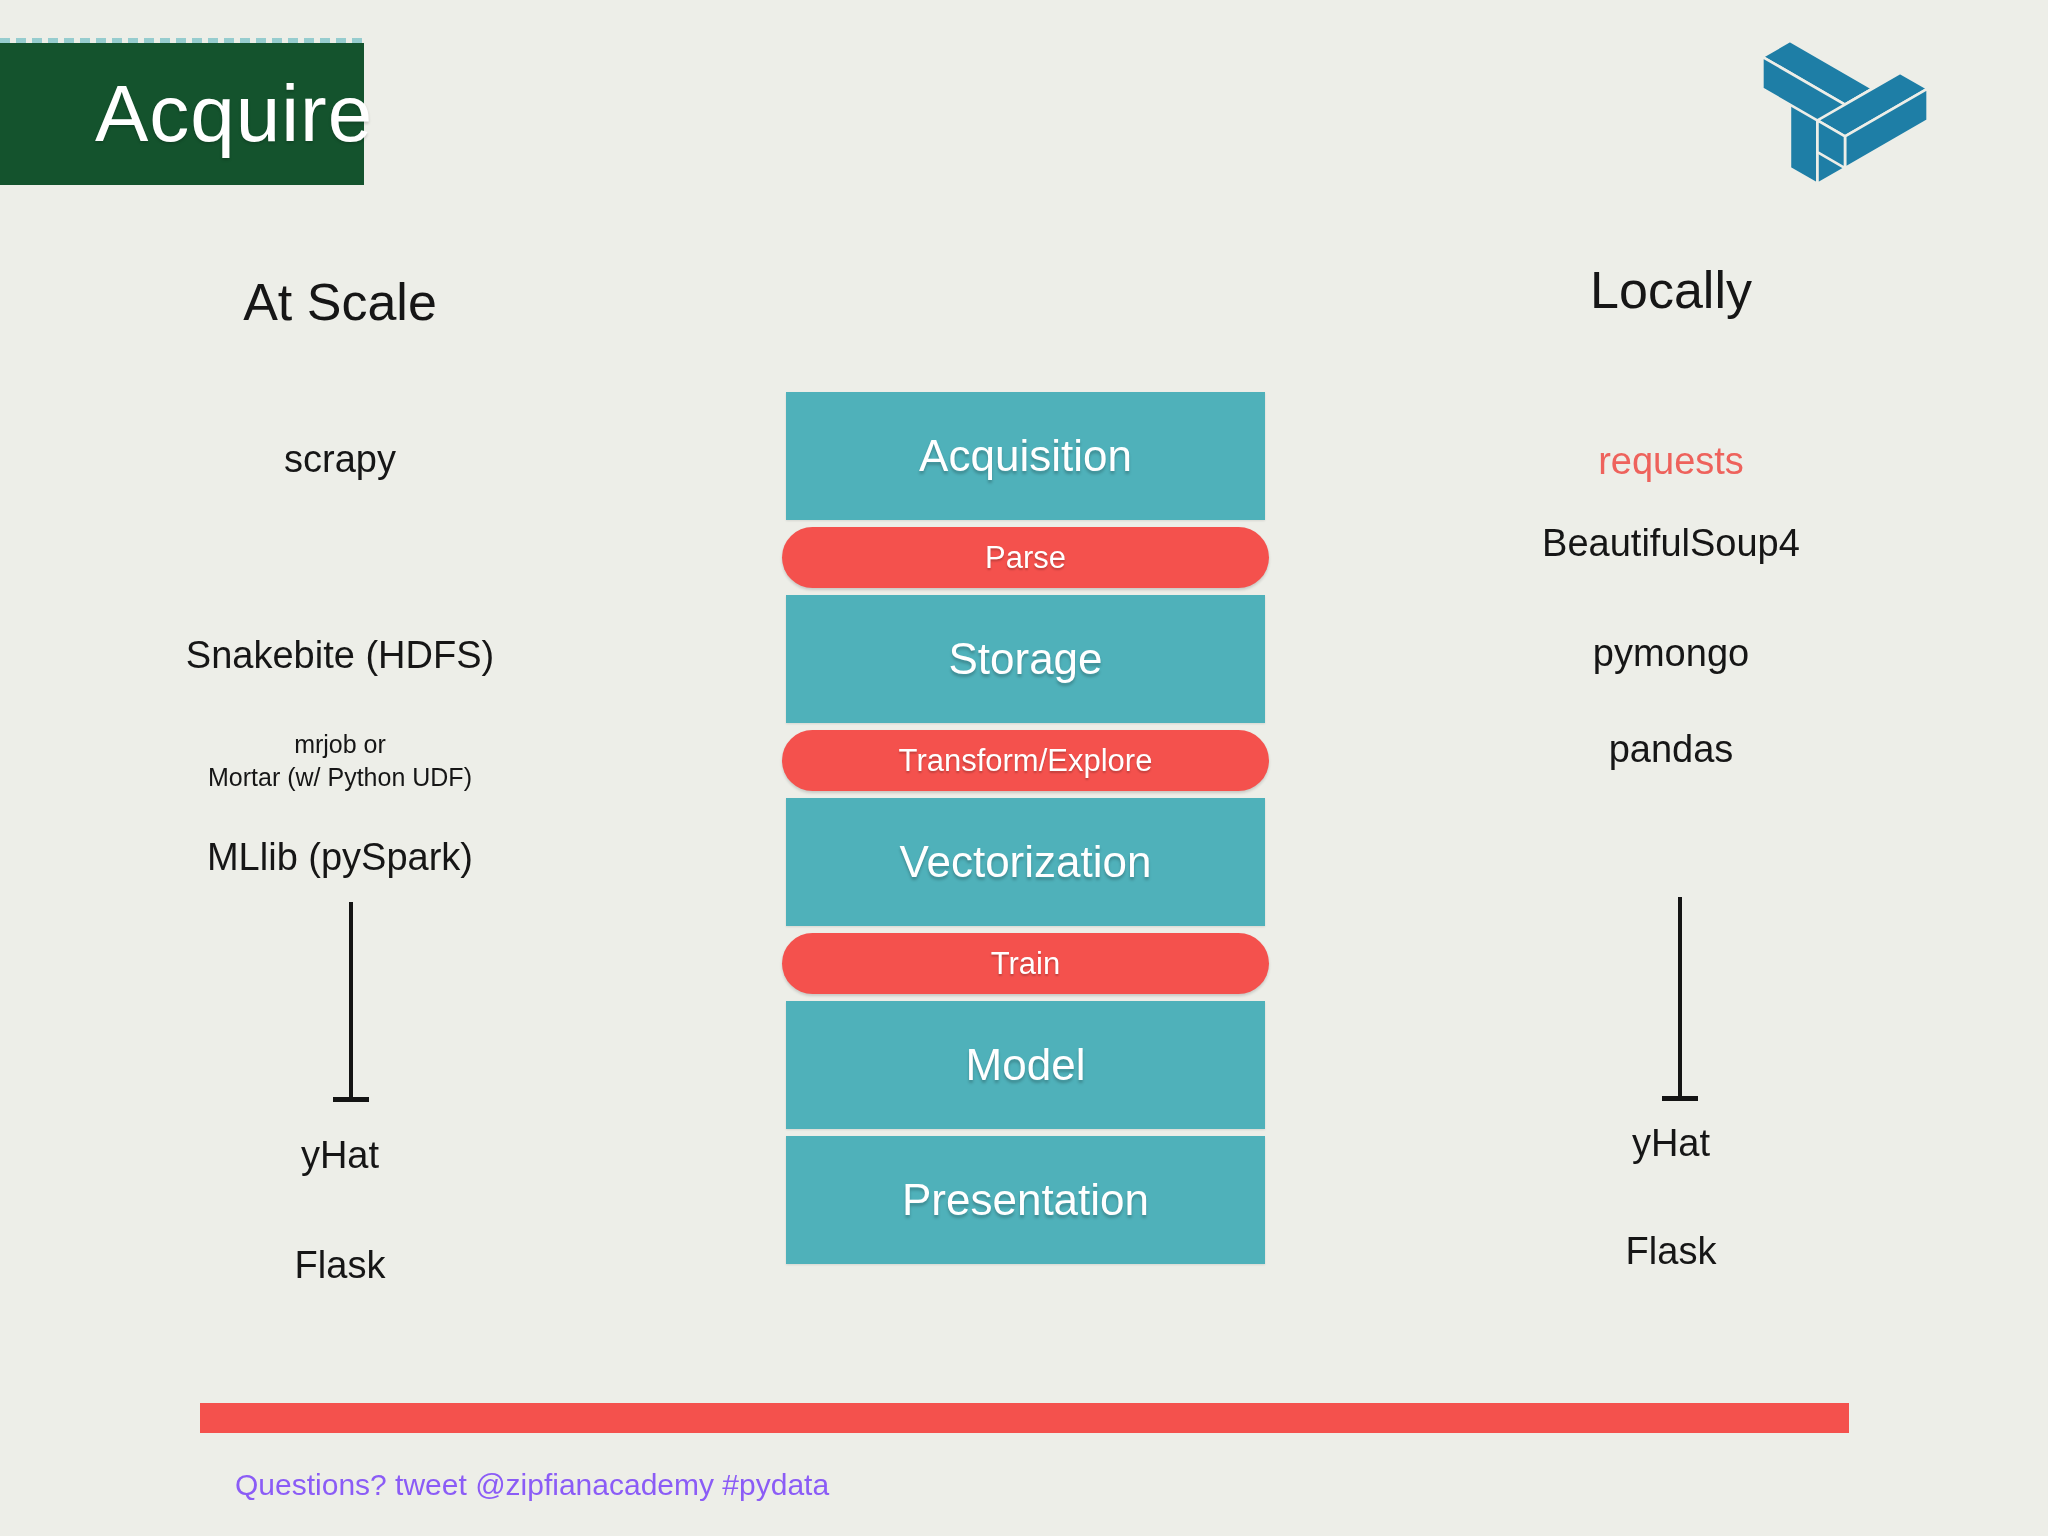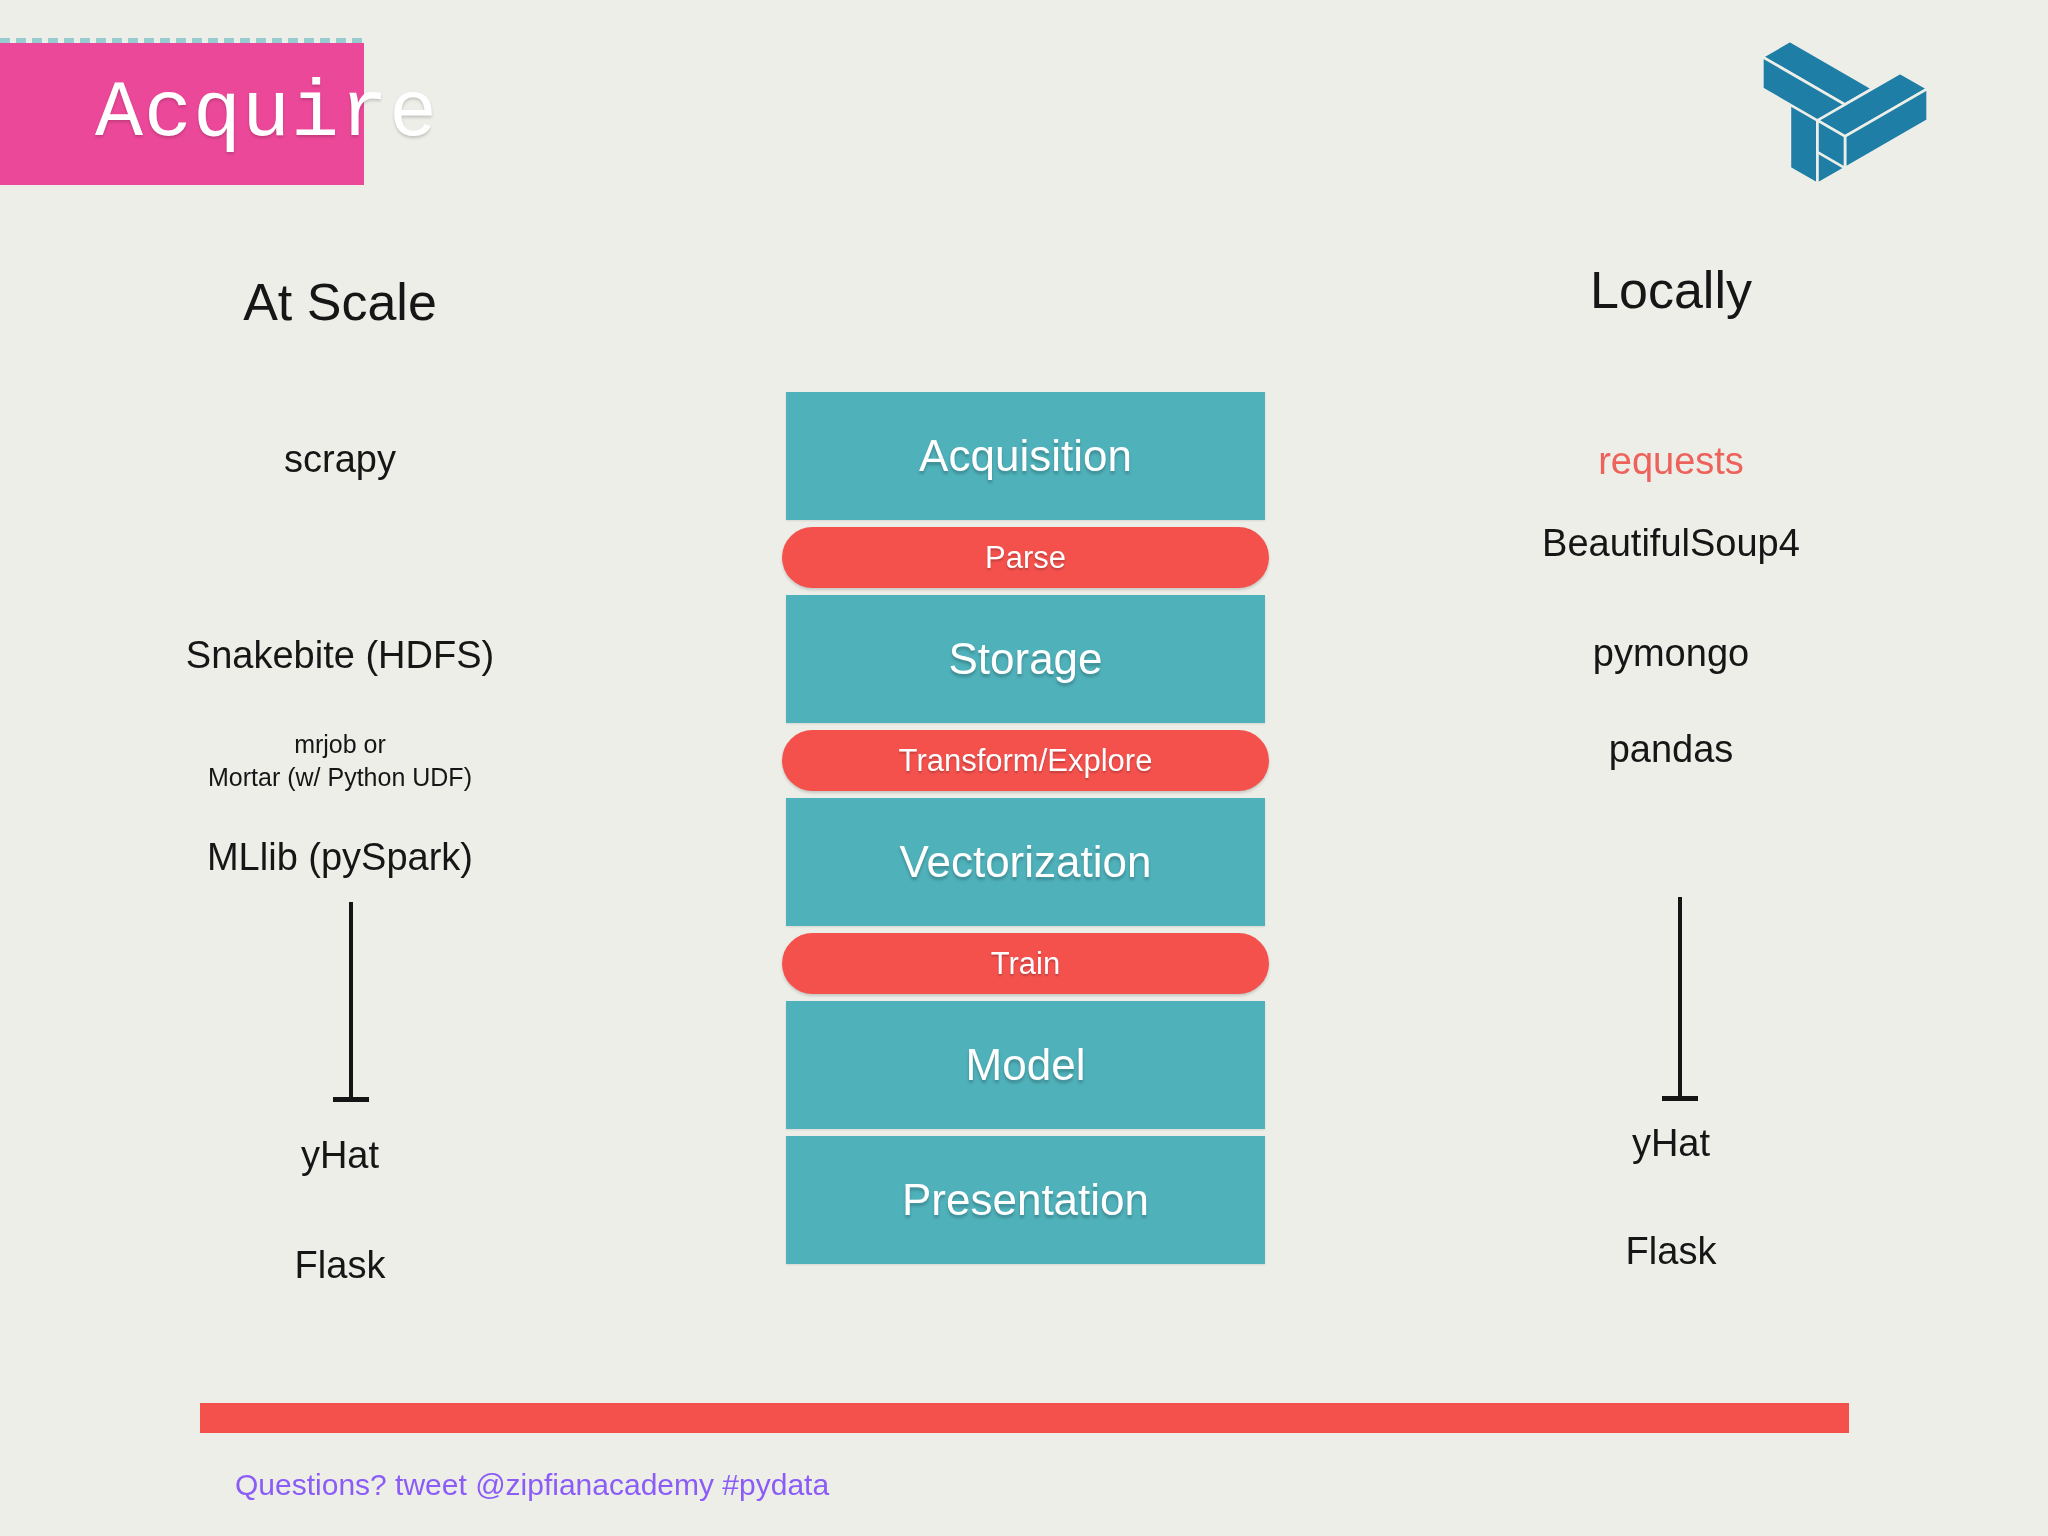--- a/index.html
+++ b/index.html
@@ -8,22 +8,21 @@
     position:relative;
     width:2048px;height:1536px;
     background:#edeee8;
     font-family:"Liberation Sans", sans-serif;
     color:#161616;
     overflow:hidden;
   }
   
   .title-box{
     position:absolute;left:0;top:43px;width:364px;height:142px;
-    background:#ec4899;
-    font-family:Liberation Mono, monospace;
+    background:#14532d;
   }
   .title-box::before{
     content:"";position:absolute;left:0;right:0;top:-5px;height:5px;
     background:repeating-linear-gradient(90deg,rgba(79,177,186,.55) 0 10px,rgba(79,177,186,0) 10px 16px);
   }
   .title-box span{
     position:absolute;left:95px;top:0;line-height:142px;
     font-size:80px;color:#ffffff;letter-spacing:1px;
     text-shadow:0 2px 3px rgba(0,0,0,.18);
   }

